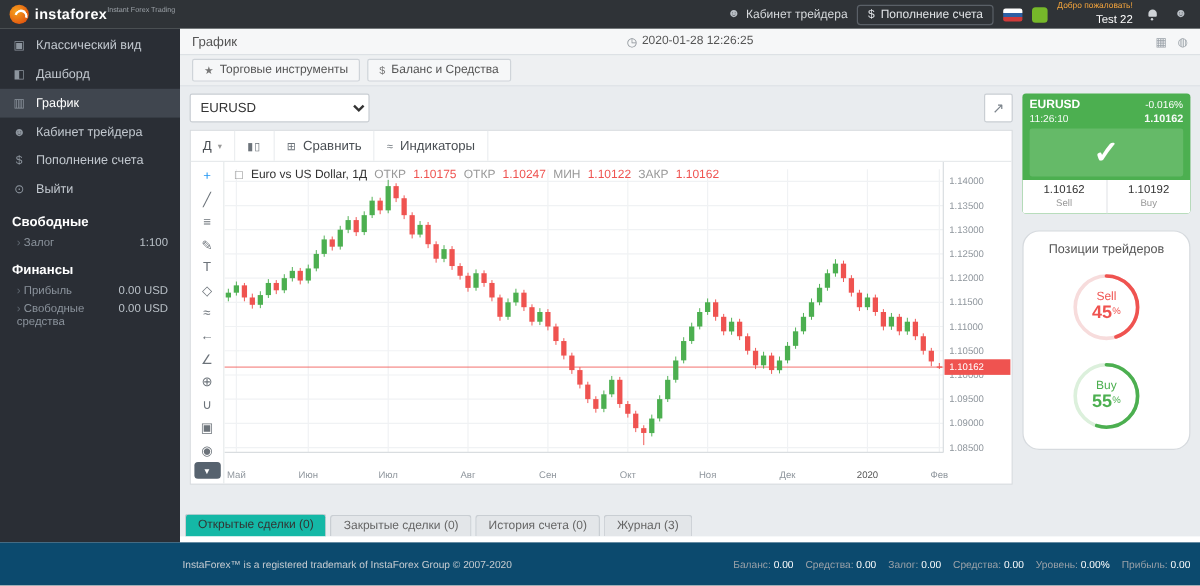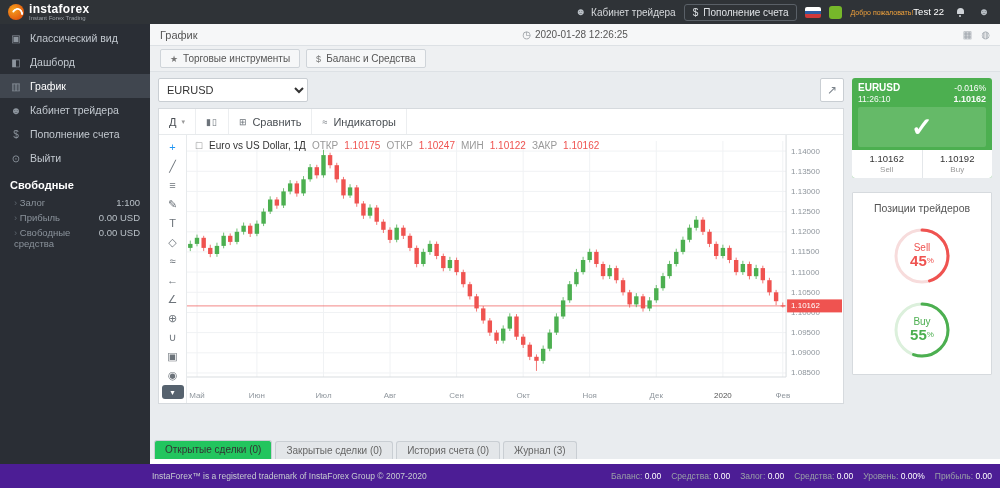--- a/index.html
+++ b/index.html
@@ -7,30 +7,30 @@
   }
   *{box-sizing:border-box;margin:0;padding:0}
   body{font-family:"Liberation Sans",sans-serif;background:#888}
   .app{width:1000px;height:488px;display:flex;flex-direction:column;background:#e9ecef;overflow:hidden;position:relative}
 
   
   .topbar{height:24px;background:#2f3337;display:flex;align-items:center;padding:0 8px;gap:8px;flex:0 0 auto}
   .logo-wrap{display:flex;align-items:center;gap:5px;cursor:pointer}
   .logo-circle{width:16px;height:16px;border-radius:50%;background:radial-gradient(circle at 35% 35%,#f6a21d,#e2580f 75%);position:relative}
   .logo-circle::after{content:"";position:absolute;left:4px;top:4px;width:7px;height:7px;border-radius:50%;border:2px solid #fff;border-left-color:transparent;border-bottom-color:transparent;transform:rotate(-30deg)}
-  .brand{display:flex;flex-direction:column;line-height:1.05}
+  .brand{display:flex;flex-direction:row;line-height:1.05}
   .brand-name{font-size:12px;font-weight:bold;color:#fff;letter-spacing:.3px}
   .brand-sub{font-size:6px;color:#9aa0a6}
   .top-spacer{flex:1}
   .top-item{display:flex;align-items:center;gap:5px;color:#d6d9dc;font-size:10px;cursor:pointer}
   .t-ico{color:#b9bfc5;font-size:10px;line-height:1}
   .topbar-btn{border:1px solid #5a6067;border-radius:3px;padding:2px 8px;display:flex;gap:5px;align-items:center;color:#e0e3e6;font-size:10px;background:transparent;cursor:pointer;font-family:inherit}
   .flag-ru{width:16px;height:11px;border-radius:2px;background:linear-gradient(#fff 33%,#2e5fa3 33% 66%,#d03a3a 66%);cursor:pointer}
   .green-badge{width:13px;height:13px;border-radius:3px;background:#76b82a}
-  .welcome{display:flex;flex-direction:row;align-items:flex-end;line-height:1.2}
+  .welcome{display:flex;flex-direction:column;align-items:flex-end;line-height:1.2}
   .welcome-msg{color:#f2a33c;font-size:7px}
   .welcome-user{color:#fff;font-size:9.5px}
   .round-ico{width:16px;height:16px;border-radius:50%;display:flex;align-items:center;justify-content:center;cursor:pointer;color:#b9bfc5;font-size:10px}
   .bell-icon{position:relative;width:11px;height:11px;display:inline-block}
   .bell-icon::before{content:"";position:absolute;left:2px;top:1px;width:7px;height:6px;background:#cfd3d7;border-radius:4px 4px 1px 1px}
   .bell-icon::after{content:"";position:absolute;left:4.5px;top:8px;width:2px;height:2px;border-radius:50%;background:#cfd3d7}
 
   
   .bodyrow{flex:1;display:flex;min-height:0}
 
@@ -79,54 +79,54 @@
   #chart-svg{width:100%;height:100%;display:block}
   #chart-svg text{font-family:"Liberation Sans",sans-serif}
   .legend{position:absolute;top:5px;left:8px;font-size:10px;color:#444;display:flex;gap:6px;align-items:center}
   .legend .lg-ico{color:#999;font-size:9px;cursor:pointer}
   .legend .ttl{color:#333}
   .legend .lab{color:#999}
   .legend .val{color:var(--down)}
 
   .tabs-row{display:flex;gap:3px;padding-left:4px;align-items:flex-end;height:21px;flex:0 0 auto;margin-top:auto}
   .tab{font-size:10px;color:#666;background:#e3e6e9;border:1px solid #c9ced3;border-bottom:none;border-radius:3px 3px 0 0;padding:3px 10px;cursor:pointer;white-space:nowrap}
-  .tab.active{background:#22c55e;color:#333;padding-bottom:4px}
+  .tab.active{background:#14b8a6;color:#333;padding-bottom:4px}
   .tab-strip{height:5px;background:#fff;flex:0 0 auto}
 
   
   .right-panel{width:140px;flex:0 0 auto;display:flex;flex-direction:column;gap:14px}
   .quote-card{background:var(--buy);border-radius:3px;color:#fff;display:flex;flex-direction:column;height:100px;overflow:hidden;flex:0 0 auto}
   .q-head{display:flex;justify-content:space-between;padding:4px 6px 0;font-size:10px;font-weight:bold;align-items:baseline}
   .q-change{font-weight:normal;font-size:8.5px}
   .q-sub{display:flex;justify-content:space-between;padding:1px 6px 0;font-size:8.5px;opacity:.95}
   .q-price-big{font-weight:bold;font-size:9px}
   .q-check{flex:1;display:flex;align-items:center;justify-content:center;font-size:26px;font-weight:bold;color:#fff;background:rgba(255,255,255,.14);margin:3px 6px;border-radius:2px;line-height:1}
   .q-foot{display:flex;background:#fff;color:#333;height:28px;flex:0 0 auto}
   .q-cell{flex:1;display:flex;flex-direction:column;align-items:center;justify-content:center;line-height:1.25;cursor:pointer}
   .q-cell + .q-cell{border-left:1px solid #e4e7ea}
   .q-pr{font-size:9.5px;color:#333}
   .q-side{font-size:8px;color:#999}
 
-  .positions-card{background:#fff;border:1px solid #d6dade;border-radius:1px;flex:0 0 auto;padding:9px 0 12px;display:flex;flex-direction:column;align-items:center;gap:10px}
+  .positions-card{background:#fff;border:1px solid #d6dade;border-radius:14px;flex:0 0 auto;padding:9px 0 12px;display:flex;flex-direction:column;align-items:center;gap:10px}
   .p-title{font-size:10.5px;color:#555}
   .gauge{position:relative;width:64px;height:64px}
   .gauge svg{transform:rotate(-90deg);display:block}
   .g-bg{fill:none;stroke-width:3}
   .g-bg.sellbg{stroke:#f7dcdc}
   .g-bg.buybg{stroke:#dcf0dc}
   .g-arc{fill:none;stroke-width:3;stroke-linecap:round}
   .g-center{position:absolute;inset:0;display:flex;flex-direction:column;align-items:center;justify-content:center;line-height:1.1}
   .g-label{font-size:10px}
   .g-pct{font-size:15px;font-weight:bold}
   .g-pct i{font-style:normal;font-weight:normal;font-size:8px;vertical-align:3px}
   .sell-c{color:var(--sell)}
   .buy-c{color:var(--buy)}
 
   
-  .footerbar{height:24px;background:#4c1d95;display:flex;align-items:center;justify-content:space-between;padding:0 8px 0 152px;font-size:8.5px;color:#c7ccd1;flex:0 0 auto}
+  .footerbar{height:36px;background:#0c4a6e;display:flex;align-items:center;justify-content:space-between;padding:0 8px 0 152px;font-size:8.5px;color:#c7ccd1;flex:0 0 auto}
   .f-copy{white-space:nowrap}
   .f-stats{display:flex;gap:10px;white-space:nowrap}
   .f-stat .lbl{color:#9aa1a8}
   .f-stat .val{color:#fff}
 </style>
 </head>
 <body>
 
 <div class="app">
 
@@ -188,20 +188,21 @@
         <span class="si">⊙</span>
         <span>Выйти</span>
       </div>
 
       <div class="side-section">Свободные</div>
       <div class="side-row">
         <span class="lbl">Залог</span>
         <span class="val">1:100</span>
       </div>
 
+      <div class="side-section">Финансы</div>
       <div class="side-row">
         <span class="lbl">Прибыль</span>
         <span class="val">0.00 USD</span>
       </div>
       <div class="side-row">
         <span class="lbl">Свободные средства</span>
         <span class="val">0.00 USD</span>
       </div>
     </aside>
 

